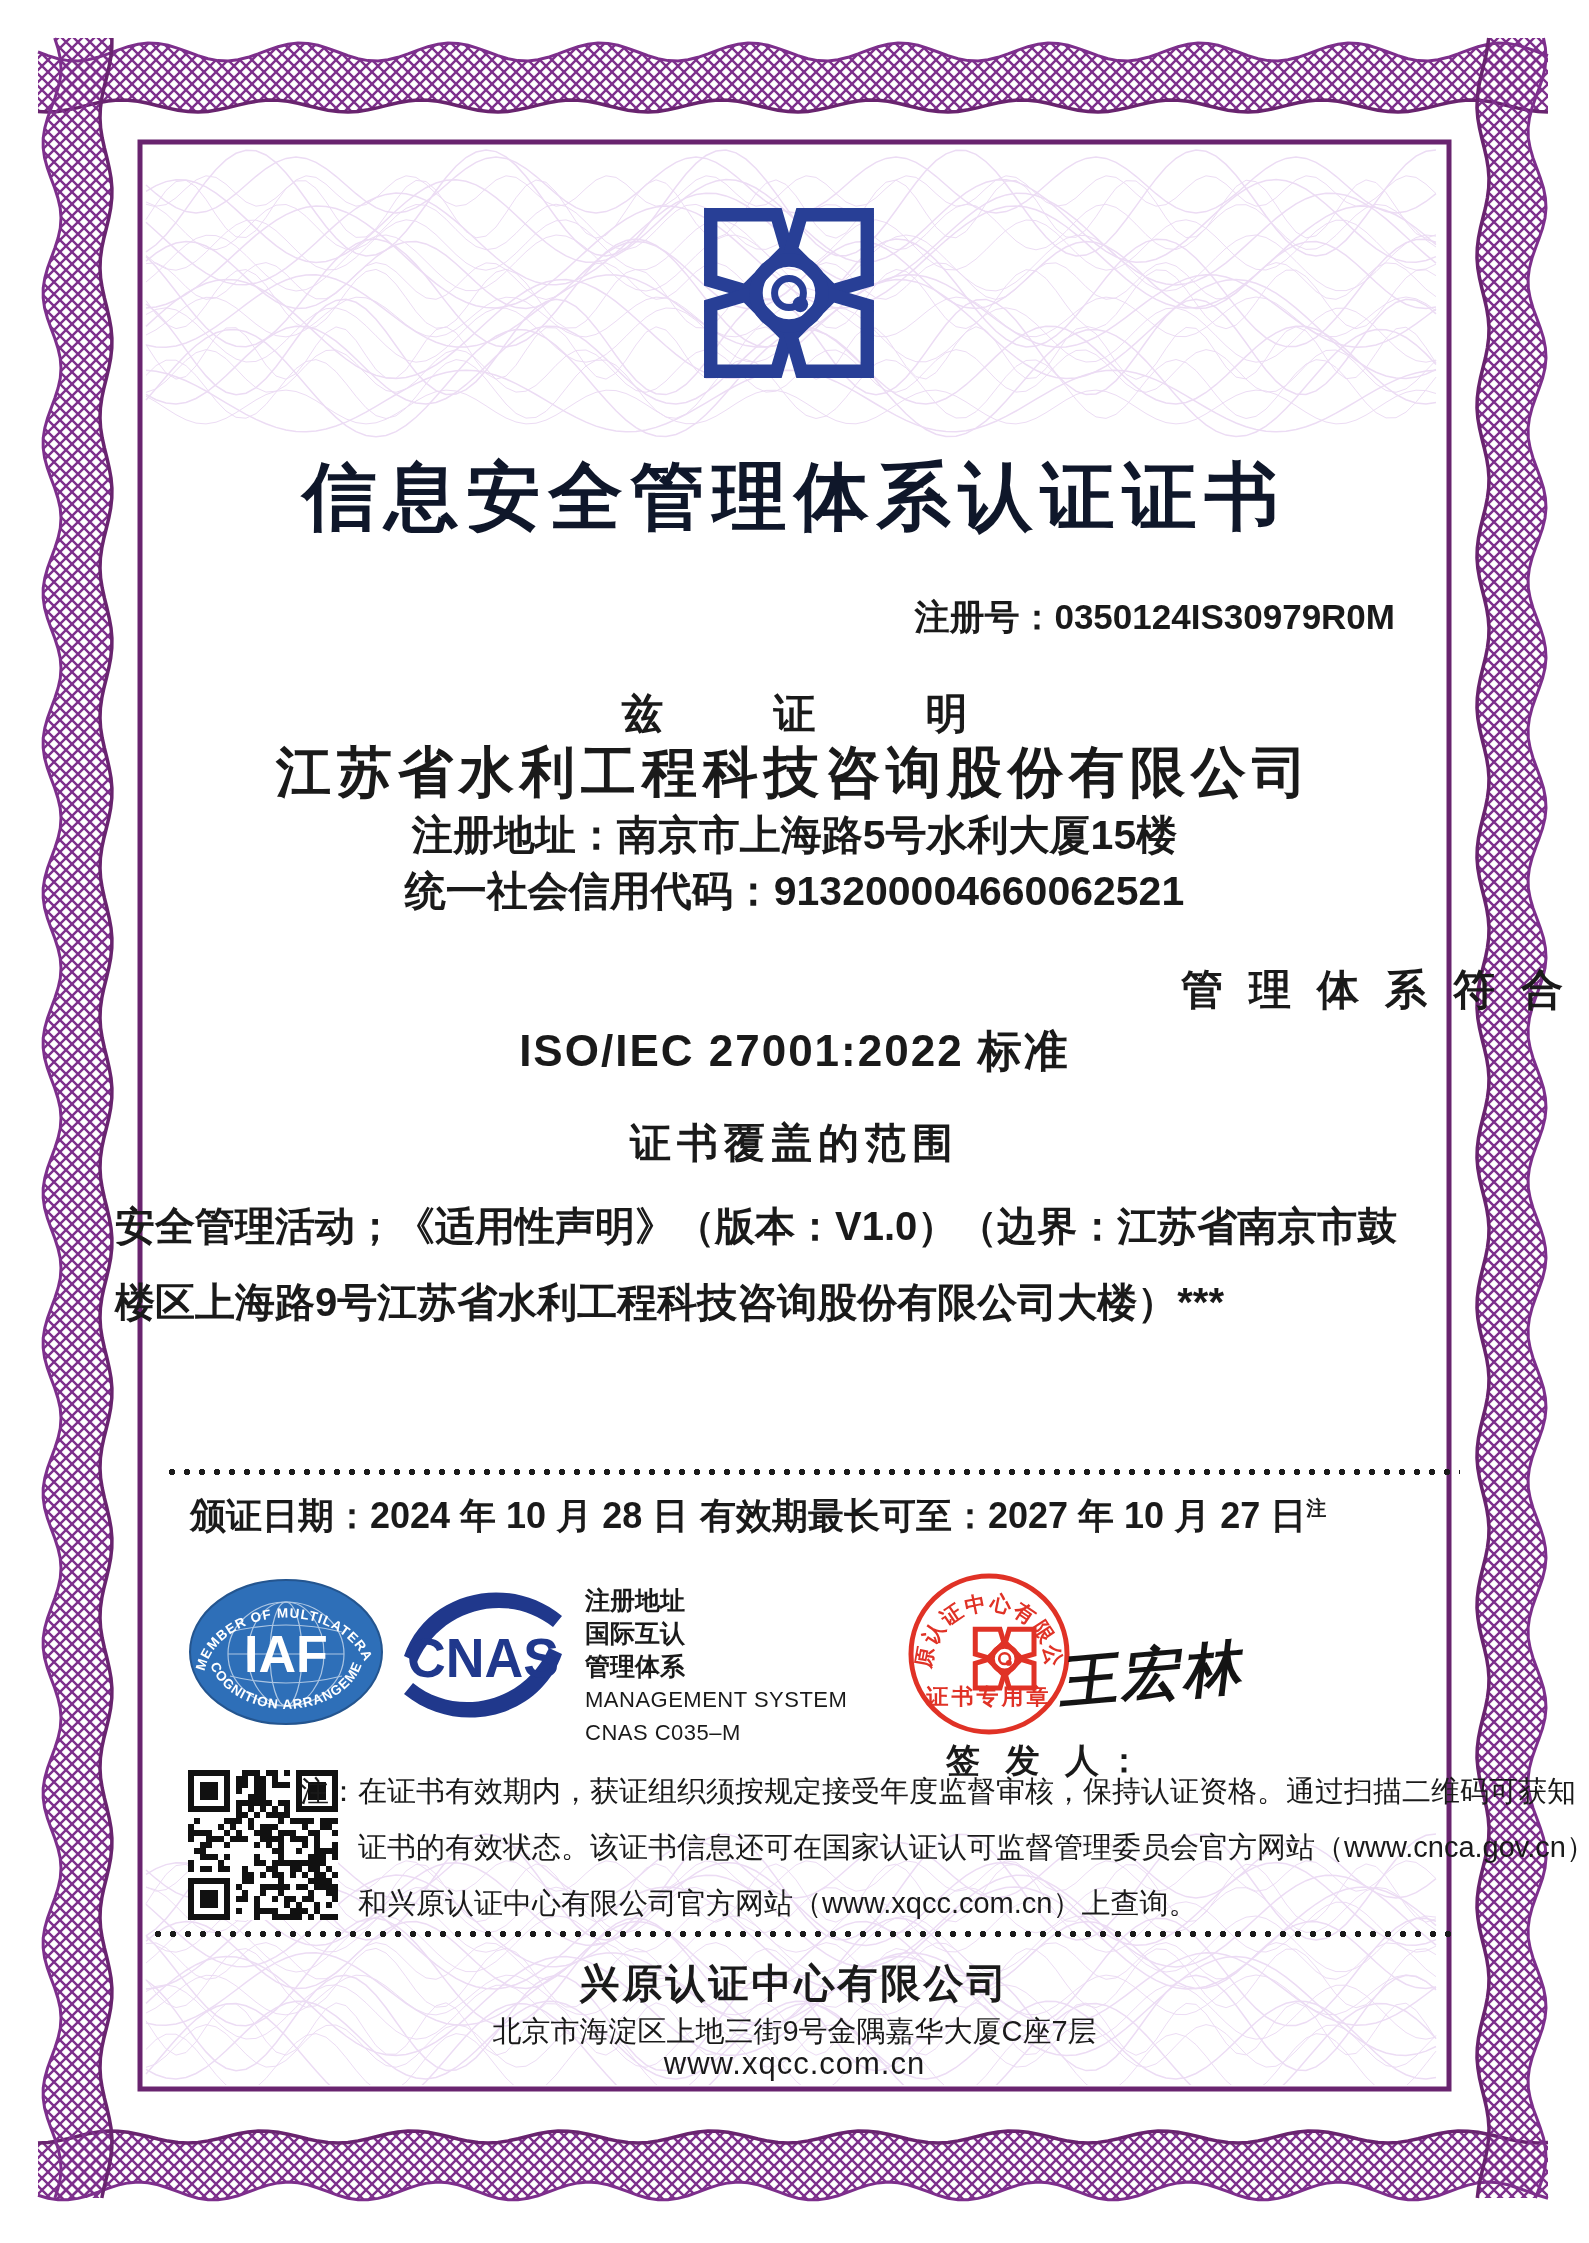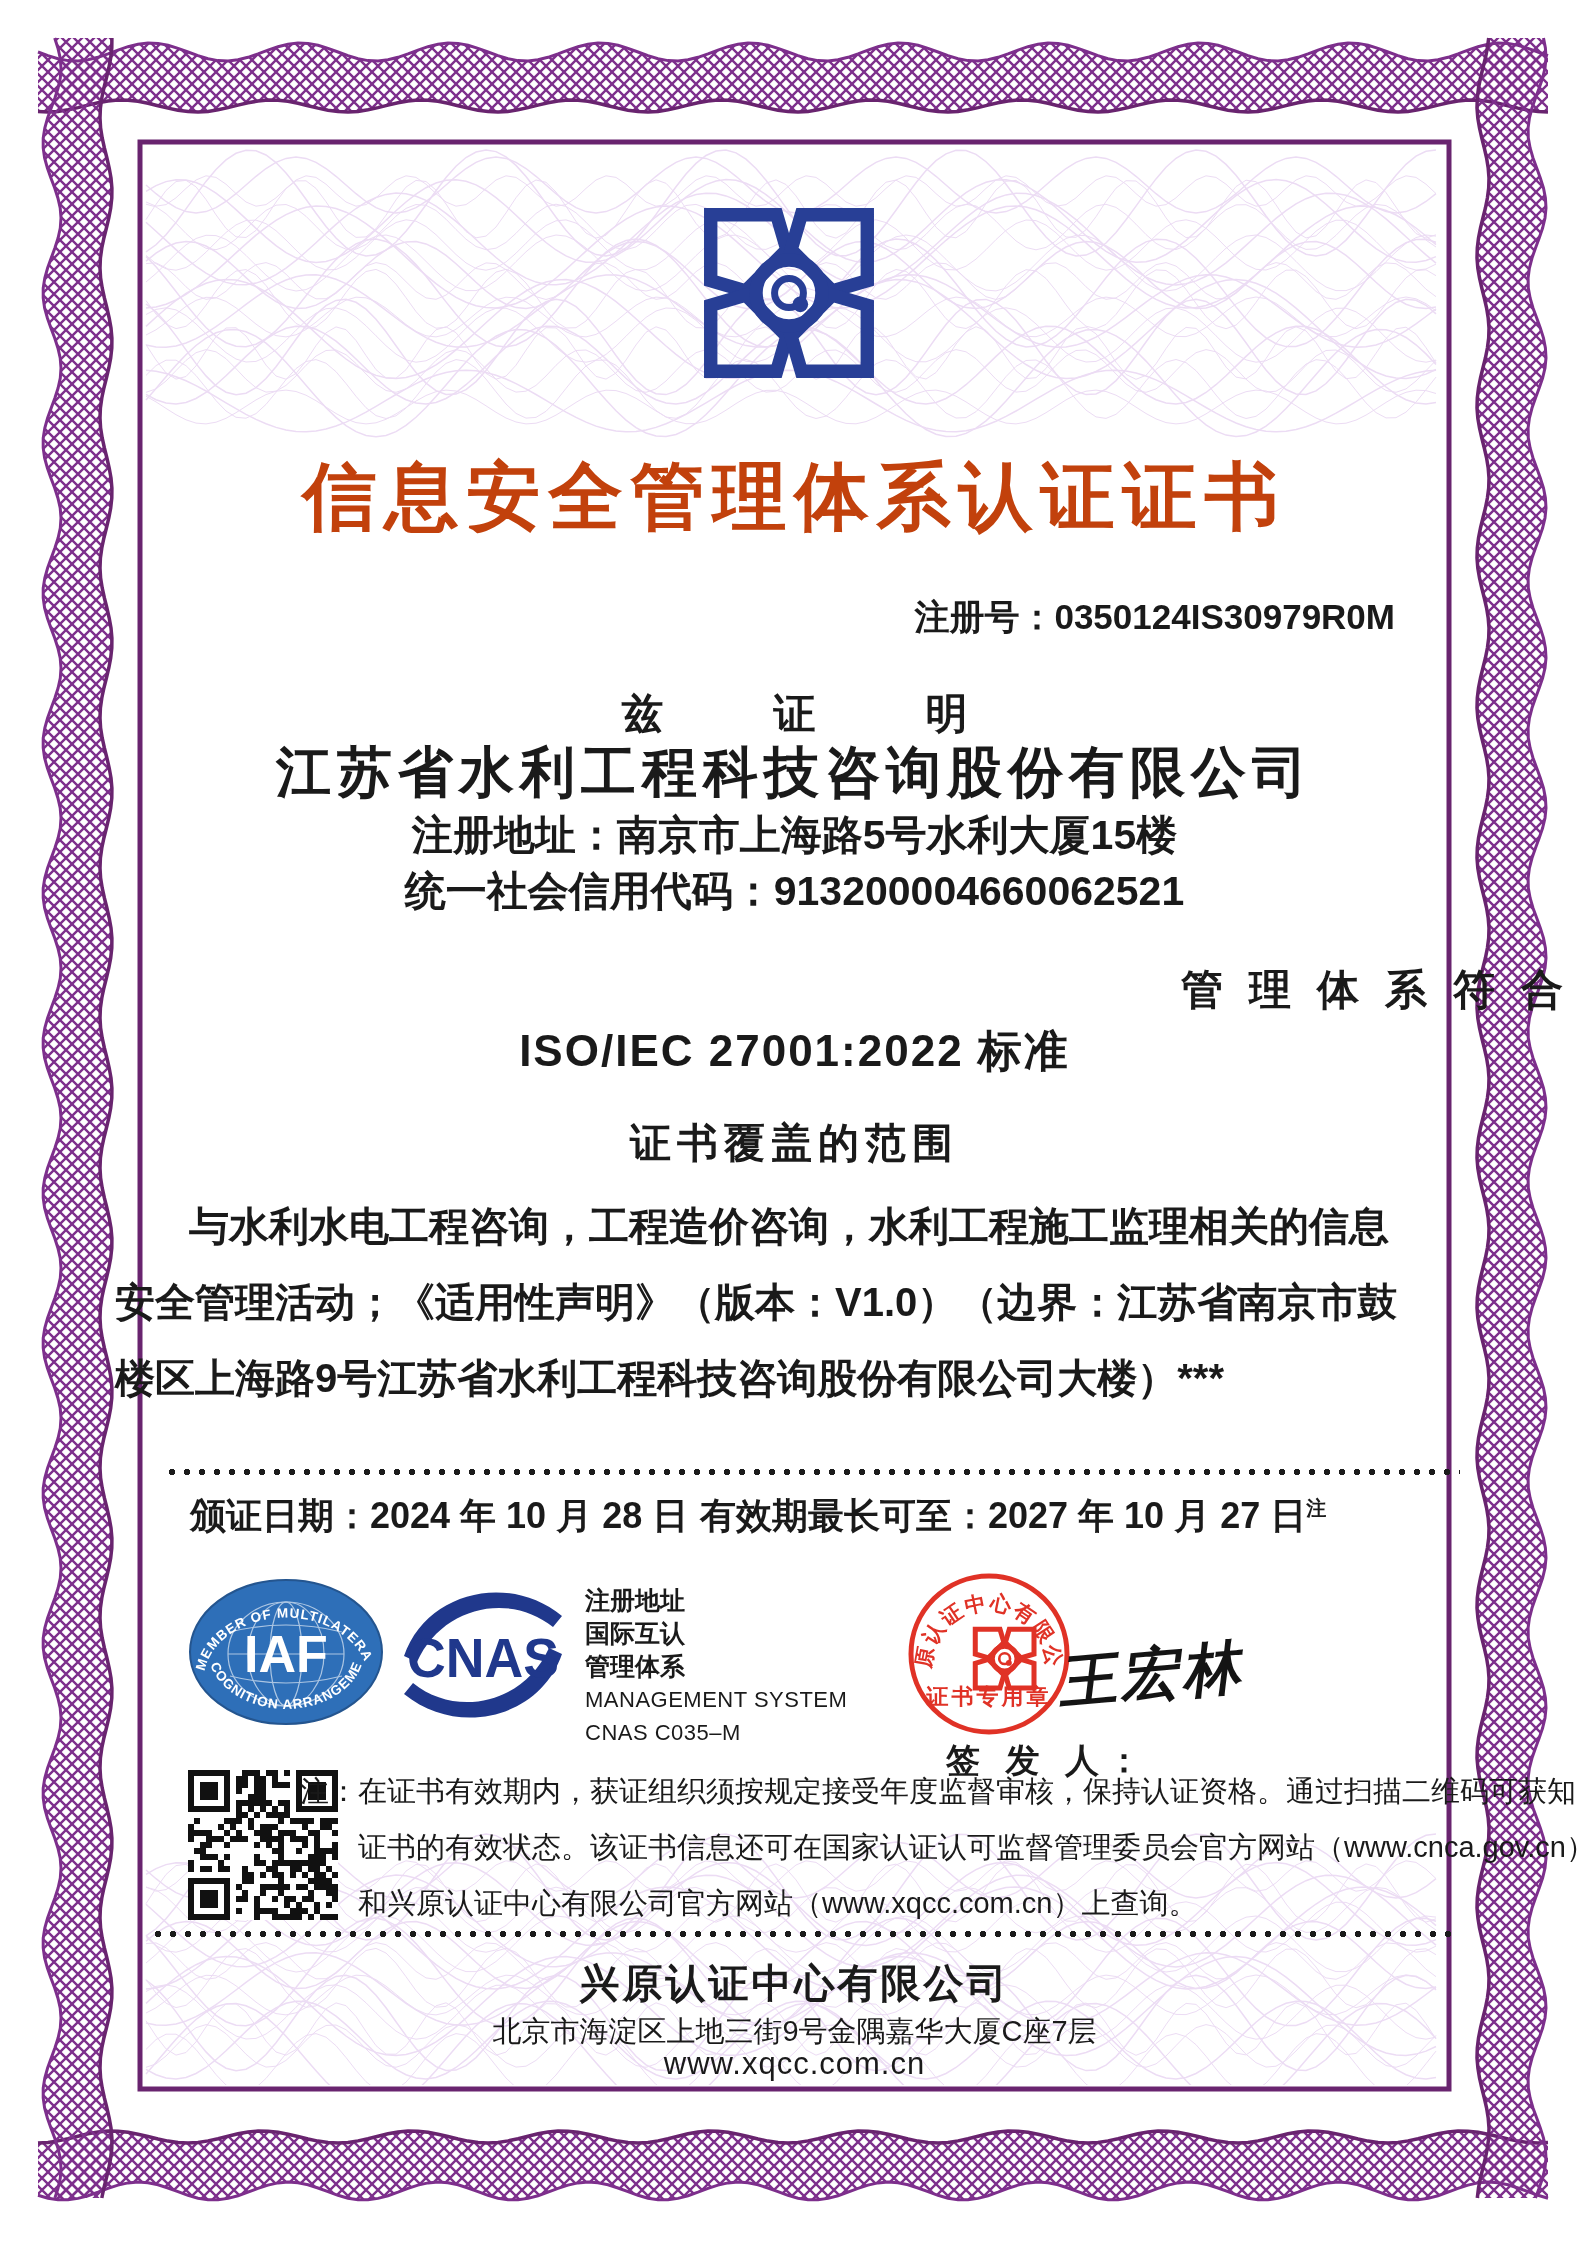--- a/index.html
+++ b/index.html
@@ -1,20 +1,20 @@
 <!DOCTYPE html>
 <html><head>
 <meta charset="utf-8">
 <style>
   html,body{margin:0;padding:0;background:#ffffff;}
   .page{position:relative;width:1589px;height:2243px;background:#fff;overflow:hidden;
         font-family:"Liberation Sans",sans-serif;color:#1a1a1a;}
   .abs{position:absolute;}
   .center{left:0;right:0;text-align:center;}
-  .title{top:448px;font-size:74px;font-weight:800;letter-spacing:8px;color:#c2410c;}
+  .title{top:448px;font-size:74px;font-weight:800;letter-spacing:8px;color:#0f172a;}
   .reg{top:594px;right:194px;font-size:35px;font-weight:700;}
   .hereby{top:686px;font-size:42px;font-weight:700;letter-spacing:110px;text-indent:110px;}
   .company{top:736px;font-size:55px;font-weight:800;letter-spacing:6px;}
   .addr{top:808px;font-size:41px;font-weight:600;}
   .credit{top:864px;font-size:41px;font-weight:600;}
   .conform{top:962px;font-size:42px;font-weight:700;letter-spacing:26px;text-indent:26px;text-align:right;}
   .standard{top:1022px;font-size:44px;font-weight:800;letter-spacing:2px;}
   .scopehead{top:1116px;font-size:41px;font-weight:700;letter-spacing:6px;}
   .scope{left:115px;top:1188px;width:1348px;font-size:40px;font-weight:700;}
   .scope .sline{line-height:76px;white-space:nowrap;}
@@ -143,21 +143,20 @@
 
   <div class="abs center hereby">兹证明</div>
   <div class="abs center company">江苏省水利工程科技咨询股份有限公司</div>
   <div class="abs center addr">注册地址：南京市上海路5号水利大厦15楼</div>
   <div class="abs center credit">统一社会信用代码：913200004660062521</div>
   <div class="abs center conform">管理体系符合</div>
   <div class="abs center standard">ISO/IEC 27001:2022 标准</div>
   <div class="abs center scopehead">证书覆盖的范围</div>
 
   <div class="abs scope">
-    <div class="sline first">与水利水电工程咨询，工程造价咨询，水利工程施工监理相关的信息</div>
     <div class="sline">安全管理活动；《适用性声明》（版本：V1.0）（边界：江苏省南京市鼓</div>
     <div class="sline">楼区上海路9号江苏省水利工程科技咨询股份有限公司大楼）***</div>
   </div>
 
   <div class="abs dots dots1"></div>
 
   <div class="abs date dateL">颁证日期：2024 年 10 月 28 日</div>
   <div class="abs date dateR"><span>有效期最长可至：2027 年 10 月 27 日</span><span class="sup">注</span></div>
 
   <svg class="abs" style="left:186px;top:1576px" width="200" height="152" viewBox="0 0 200 152">

